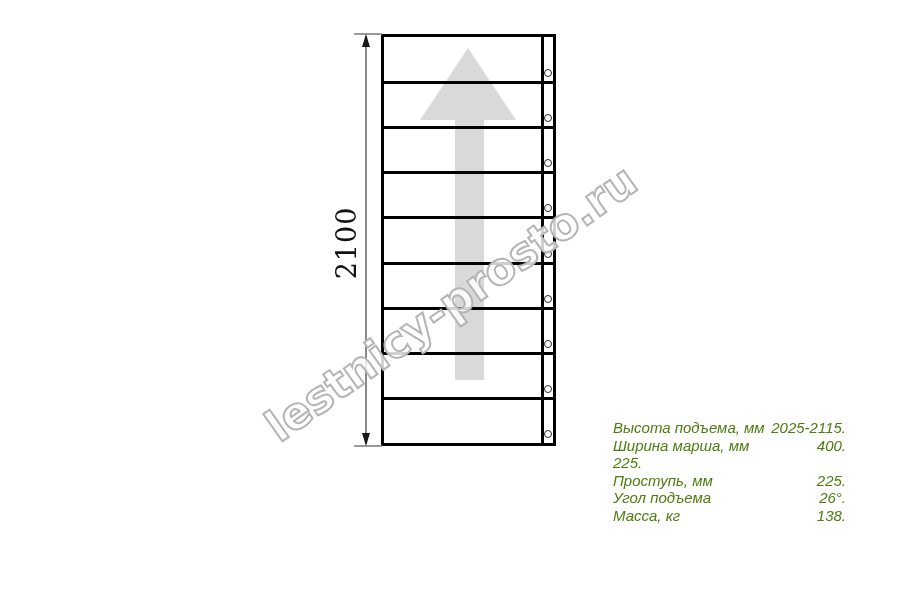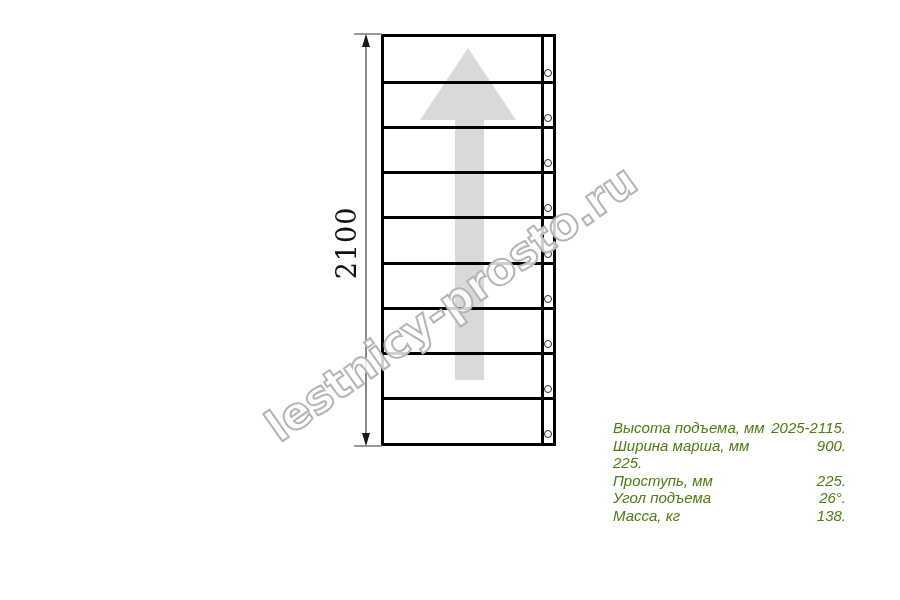--- a/index.html
+++ b/index.html
@@ -97,21 +97,21 @@
 
   <div class="watermark">lestnicy-prosto.ru</div>
 
   <div id="specs">
       <div class="spec-row">
         <span class="spec-label">Высота подъема, мм</span>
         <span class="spec-value">2025-2115.</span>
       </div>
       <div class="spec-row">
         <span class="spec-label">Ширина марша, мм</span>
-        <span class="spec-value">900.</span>
+        <span class="spec-value">400.</span>
       </div>
       <div class="spec-row">
         <span class="spec-value">225.</span>
       </div>
       <div class="spec-row">
         <span class="spec-label">Проступь, мм</span>
         <span class="spec-value">225.</span>
       </div>
       <div class="spec-row">
         <span class="spec-label">Угол подъема</span>

